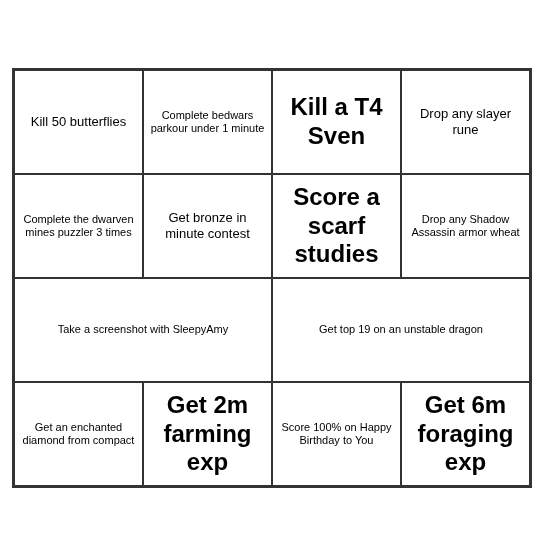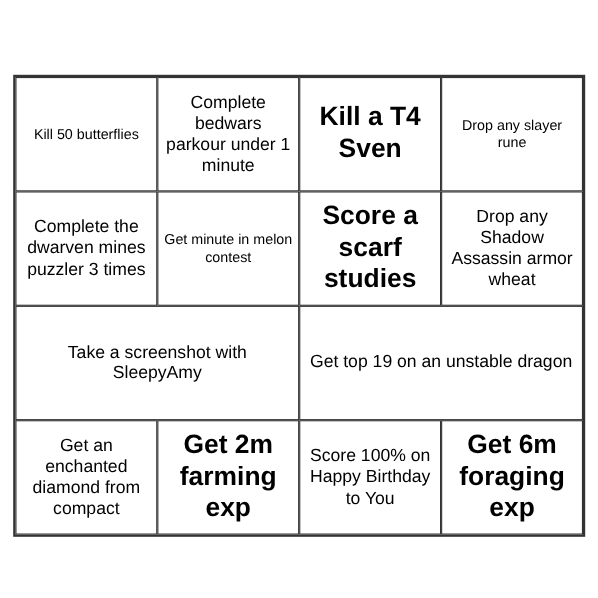--- a/index.html
+++ b/index.html
@@ -47,36 +47,36 @@
     .bingo-cell.large-text {
       font-size: 24px;
       font-weight: bold;
     }
 
     .bingo-cell.medium-text {
       font-size: 13px;
     }
 
     .bingo-cell.small-text {
-      font-size: 16px;
+      font-size: 11px;
     }
   </style>
 </head>
 <body>
 
 <div class="bingo-container">
 <div class="bingo-row">
       <div class="bingo-cell medium-text">Kill 50 butterflies</div>
       <div class="bingo-cell small-text">Complete bedwars parkour under 1 minute</div>
       <div class="bingo-cell large-text">Kill a T4 Sven</div>
       <div class="bingo-cell medium-text">Drop any slayer rune</div>
     </div>
     <div class="bingo-row">
       <div class="bingo-cell small-text">Complete the dwarven mines puzzler 3 times</div>
-      <div class="bingo-cell medium-text">Get minute in melon contest</div>
+      <div class="bingo-cell medium-text">Get bronze in minute contest</div>
       <div class="bingo-cell large-text">Score a scarf studies</div>
       <div class="bingo-cell small-text">Drop any Shadow Assassin armor wheat</div>
     </div>
     <div class="bingo-row">
       <div class="bingo-cell small-text">Take a screenshot with SleepyAmy</div>
       <div class="bingo-cell small-text">Get top 19 on an unstable dragon</div>
     </div>
     <div class="bingo-row">
       <div class="bingo-cell small-text">Get an enchanted diamond from compact</div>
       <div class="bingo-cell large-text">Get 2m farming exp</div>

